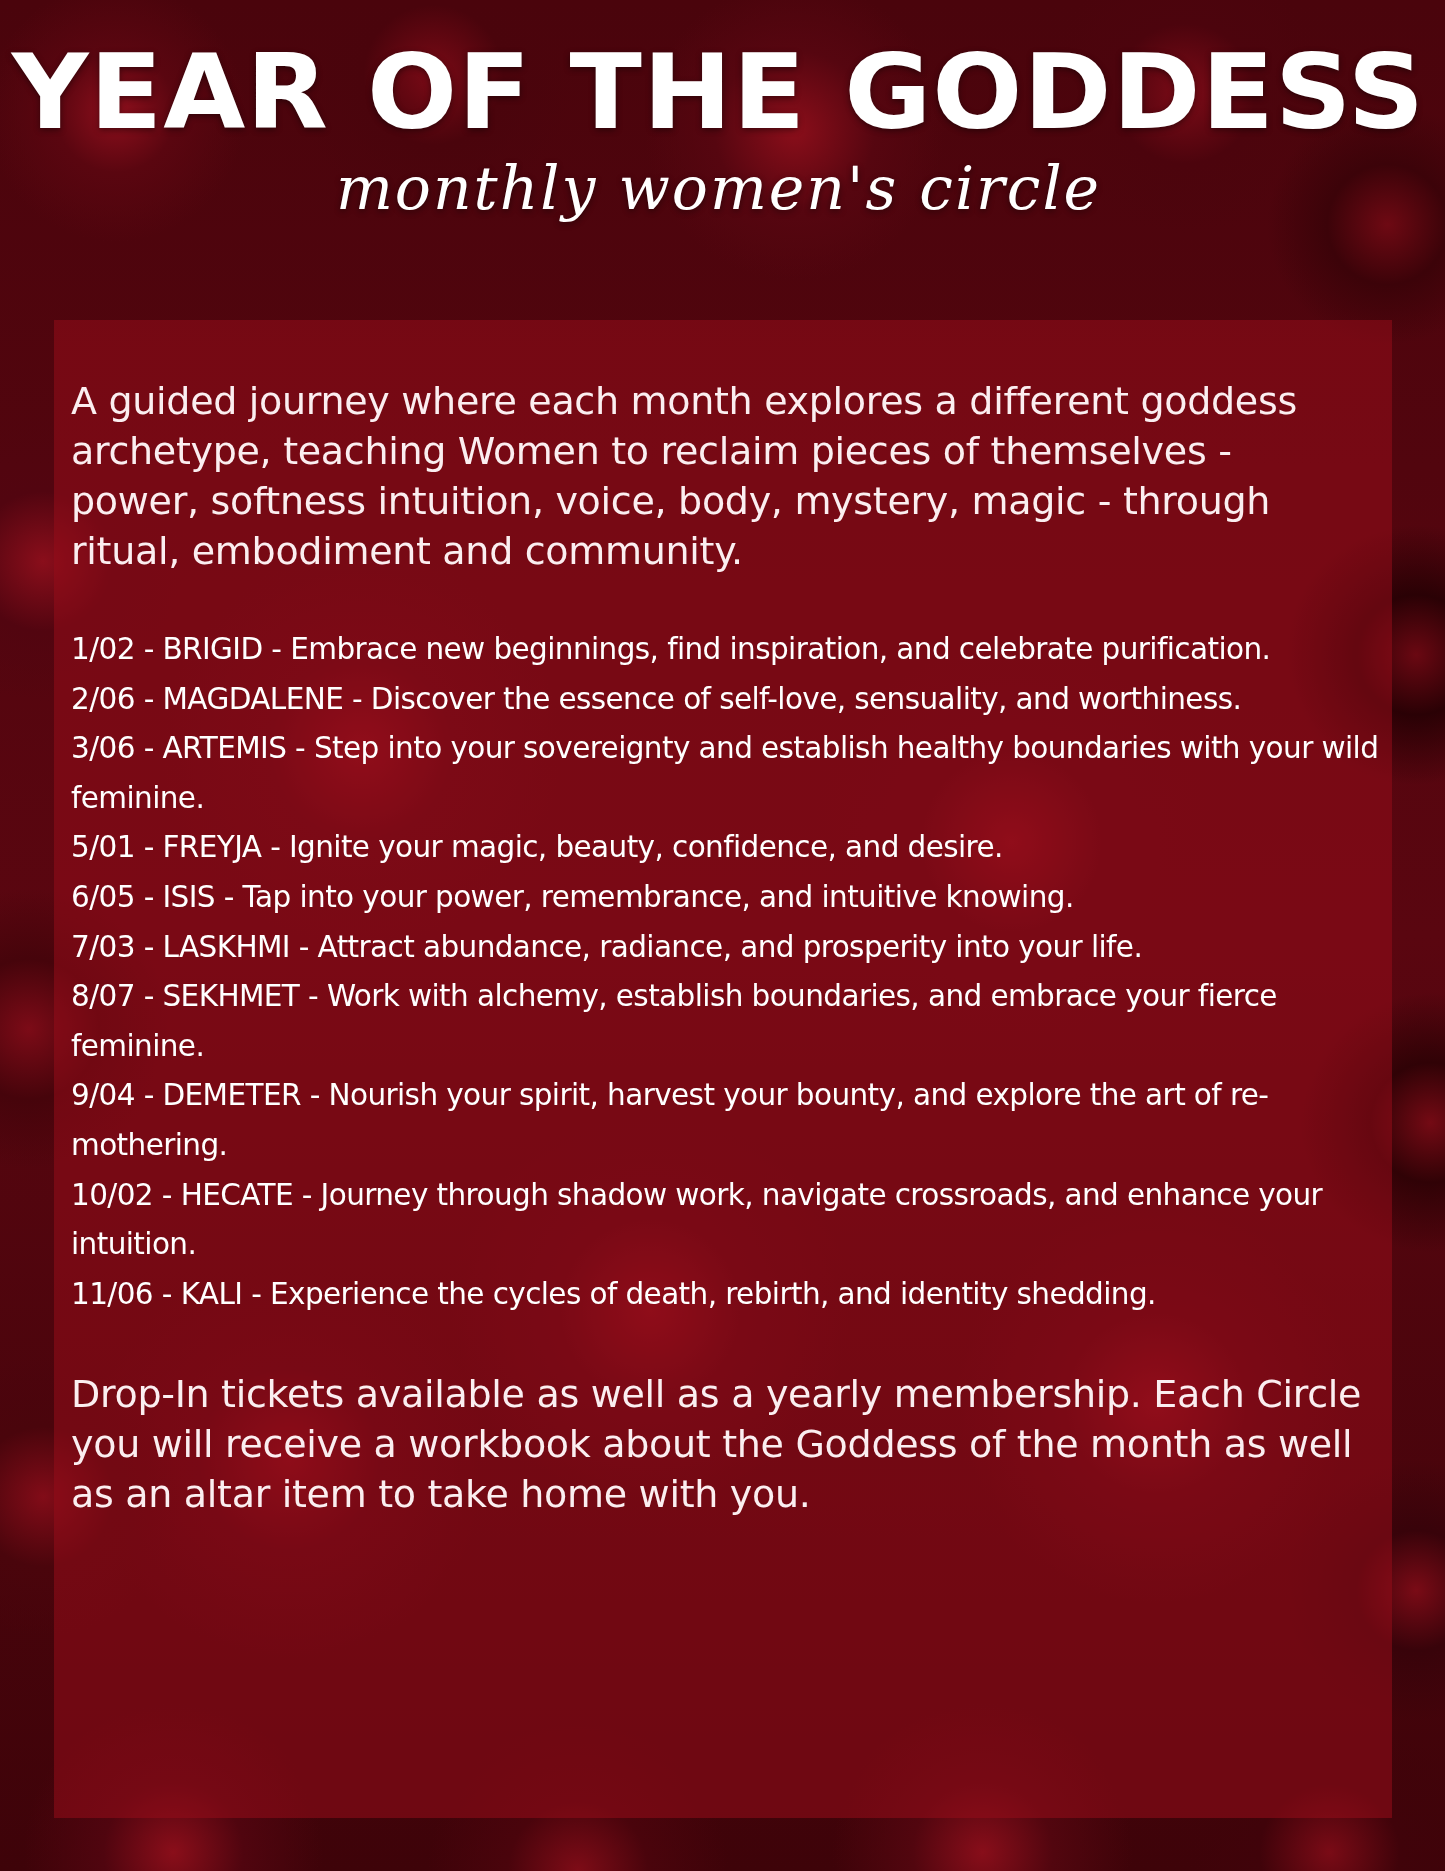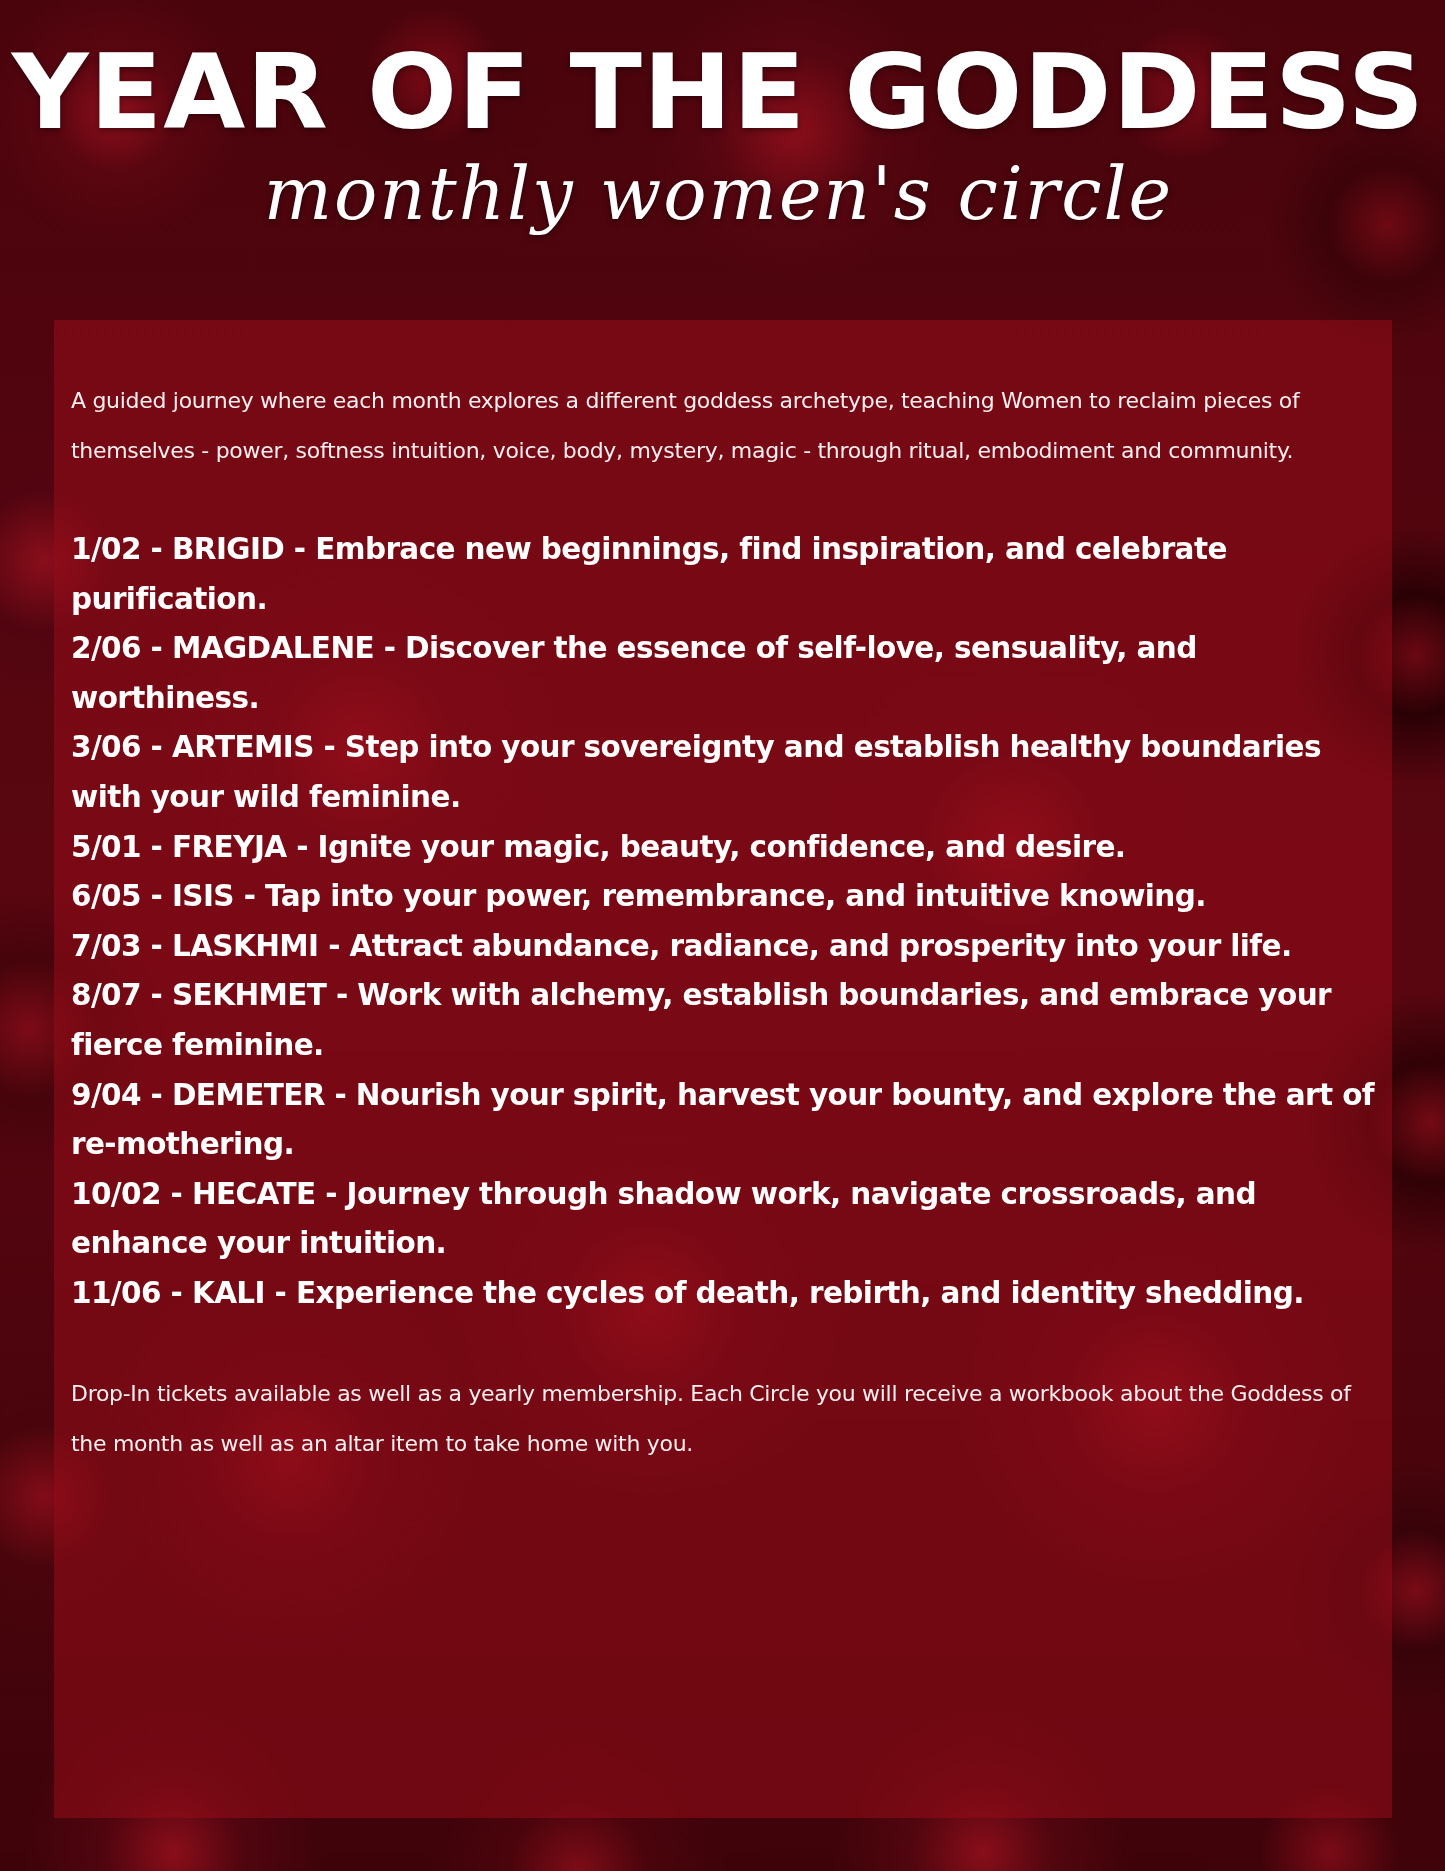--- a/index.html
+++ b/index.html
@@ -58,21 +58,21 @@
     line-height: 1;
     color: #ffffff;
     margin: 0;
     text-shadow: 0 2px 6px rgba(0,0,0,0.45);
     transform: scaleX(1.02);
   }
   .subtitle {
     font-family: "DejaVu Serif", "Liberation Serif", serif;
     font-style: italic;
     font-weight: normal;
-    font-size: 72px;
+    font-size: 60px;
     line-height: 1;
     color: #ffffff;
     margin-top: 14px;
     letter-spacing: 2px;
     text-shadow: 0 2px 6px rgba(0,0,0,0.45);
   }
 
   .panel {
     position: absolute;
     left: 54px;
@@ -80,39 +80,39 @@
     width: 1338px;
     height: 1498px;
     background: rgba(150, 12, 26, 0.55);
     box-sizing: border-box;
     padding: 56px 16px 0 17px;
   }
 
   .intro, .footer-note {
     font-family: "DejaVu Sans", "Liberation Sans", sans-serif;
     font-weight: normal;
-    font-size: 22px;
+    font-size: 38px;
     line-height: 50px;
     color: #fbeef0;
     margin: 0;
     letter-spacing: -0.3px;
   }
   .intro {
     width: 1300px;
   }
 
   .schedule {
     list-style: none;
     margin: 49px 0 0 0;
     padding: 0;
     width: 1320px;
   }
   .schedule li {
     font-family: "DejaVu Sans", "Liberation Sans", sans-serif;
-    font-weight: bold;
+    font-weight: normal;
     font-size: 29.5px;
     line-height: 49.6px;
     color: #ffffff;
     letter-spacing: -0.6px;
   }
   .schedule li .date,
   .schedule li .goddess,
   .schedule li .sep,
   .schedule li .desc {
     display: inline;

